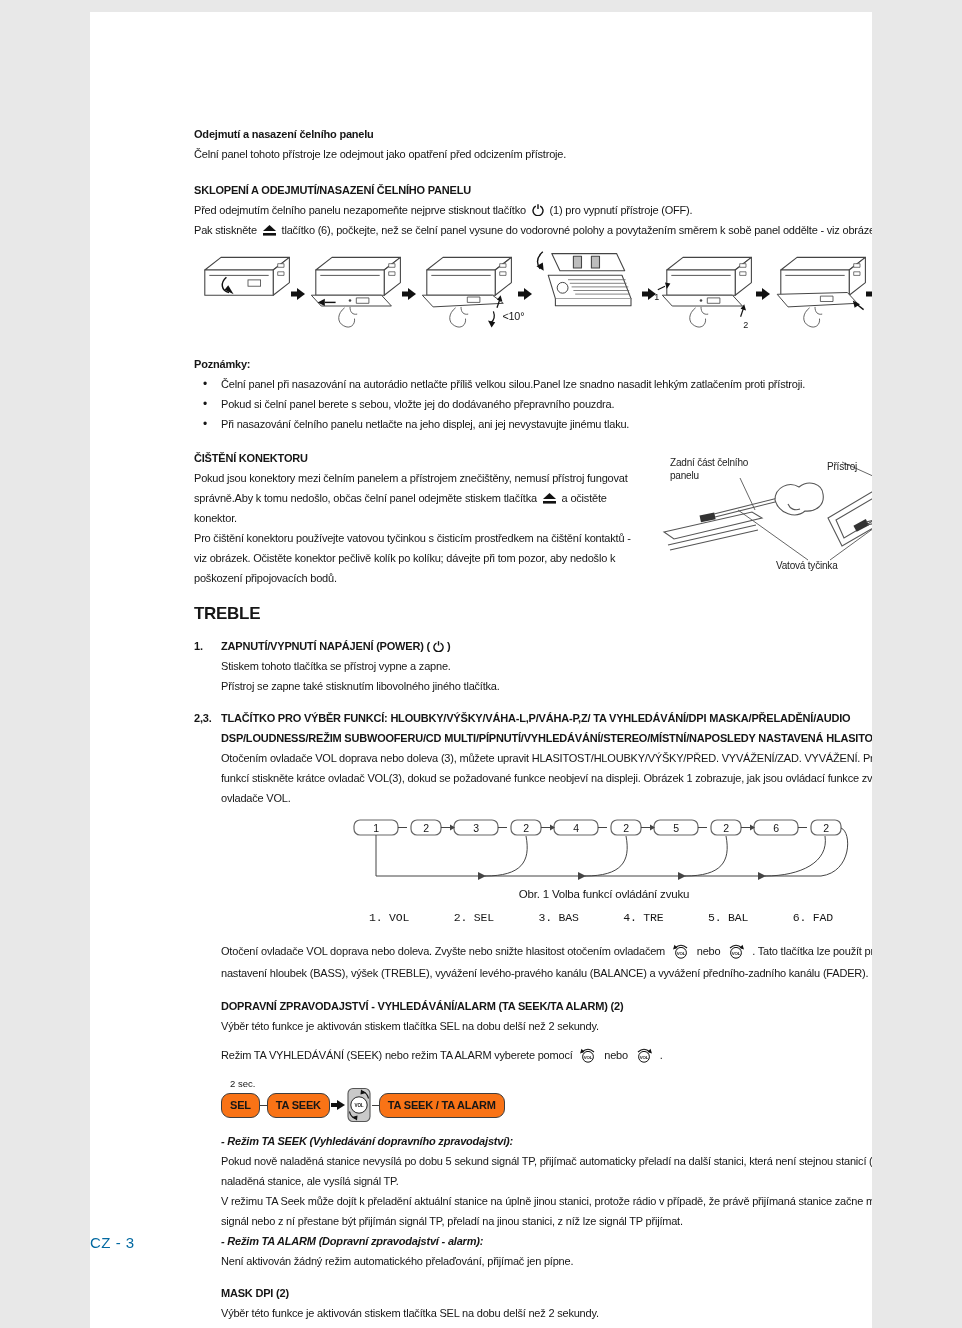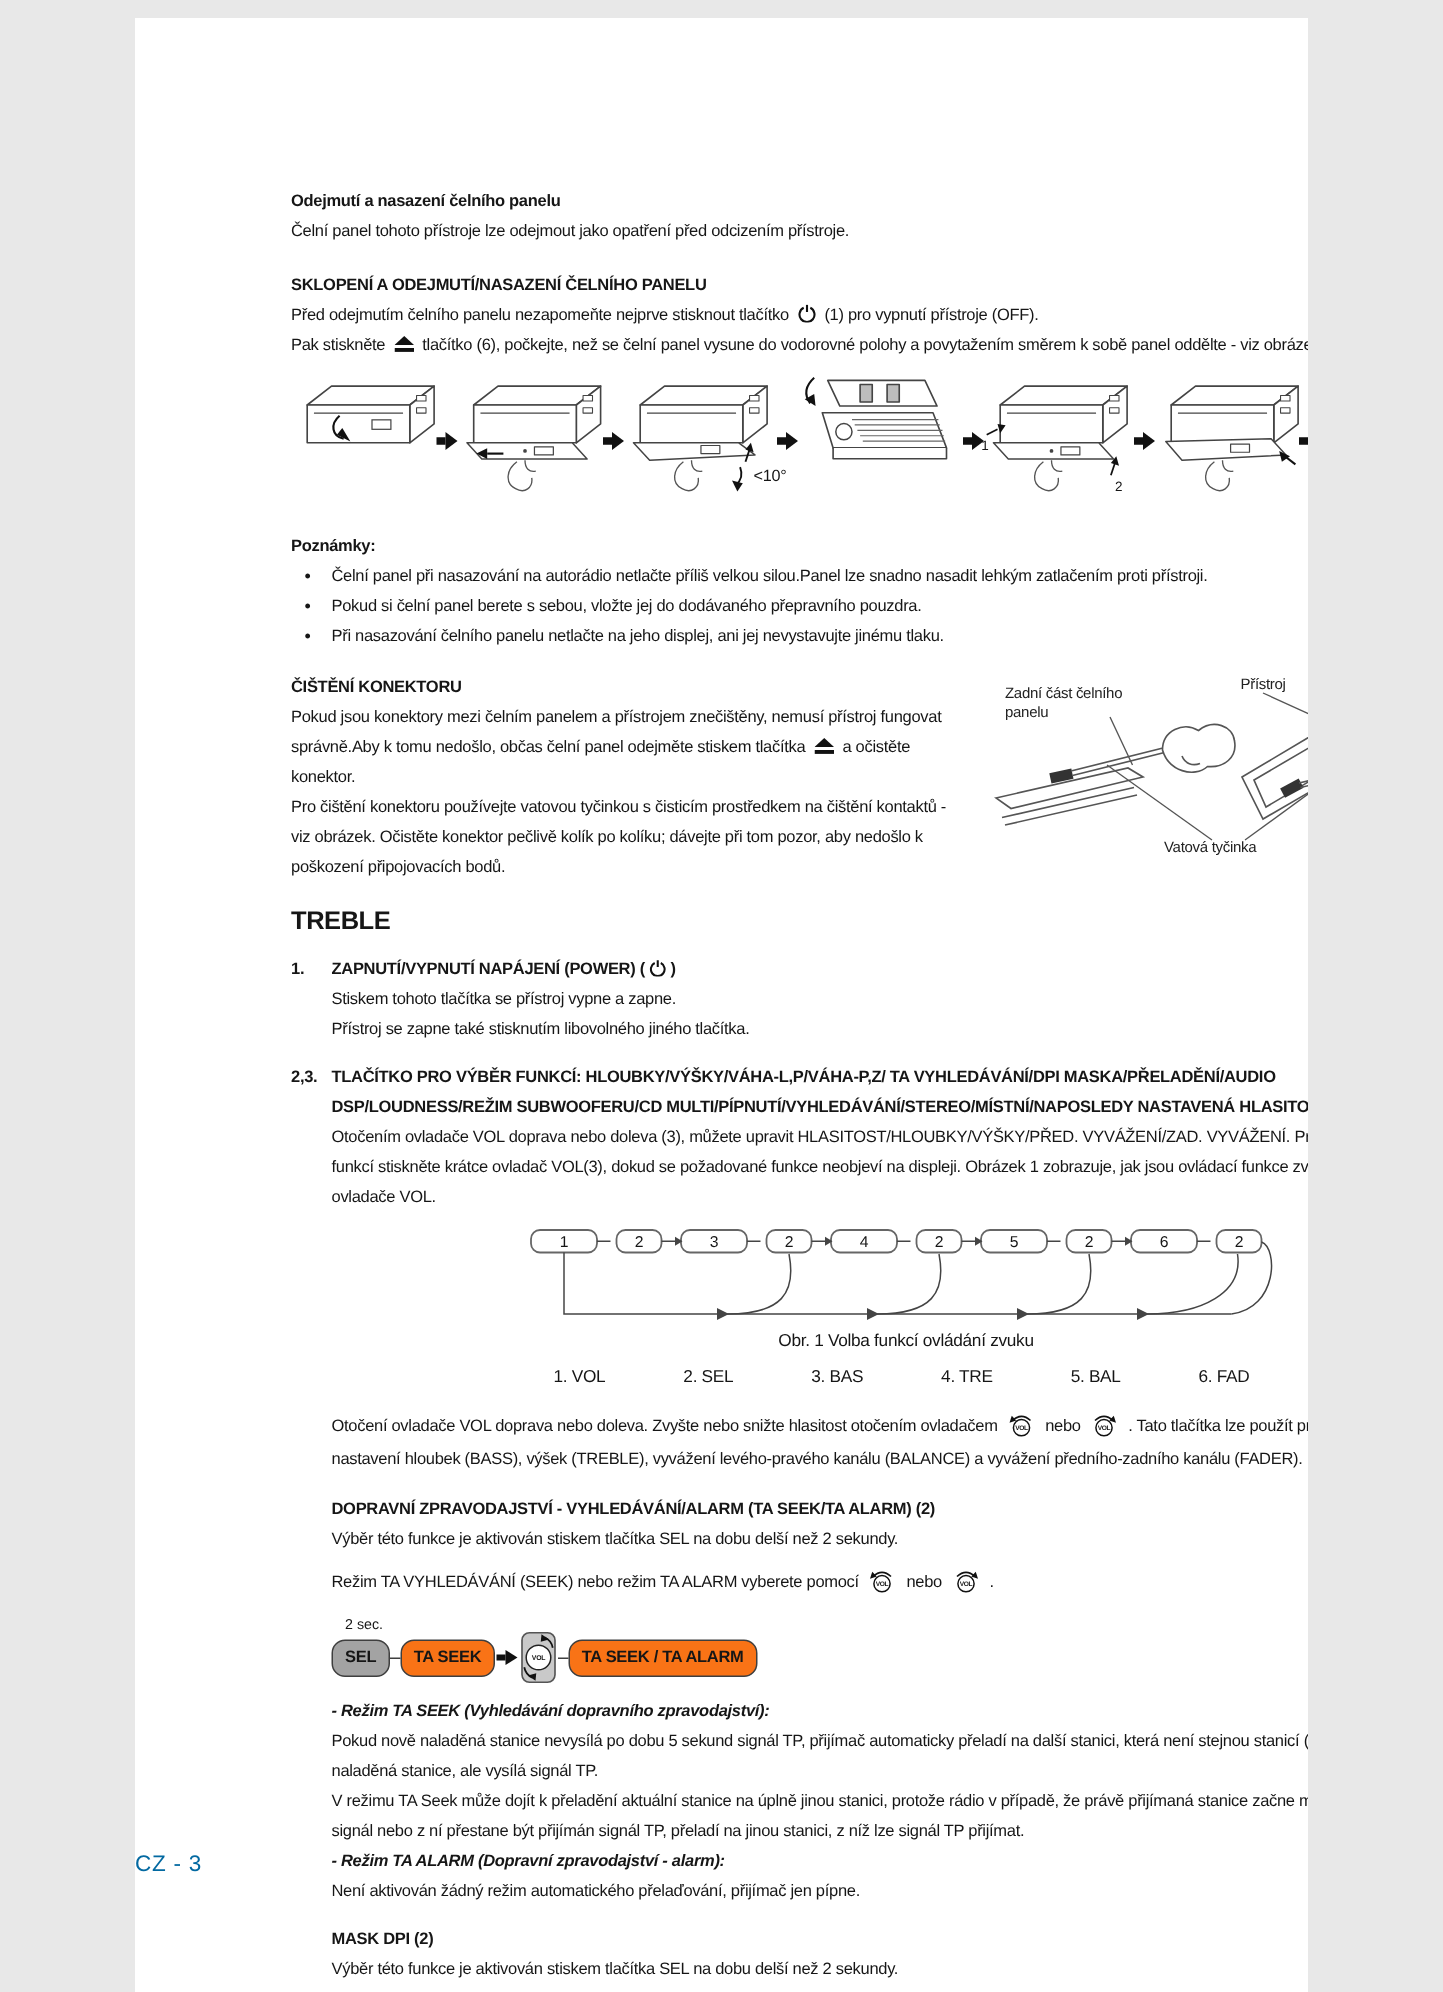--- a/index.html
+++ b/index.html
@@ -22,27 +22,27 @@
   .clean-fig{position:relative;width:300px;margin-left:14px;height:132px;}
   .fig-label{position:absolute;font-size:10px;letter-spacing:-0.2px;line-height:13px;color:#222;}
   
   .obs-title{font-weight:700;font-size:17px;letter-spacing:-0.3px;margin-top:16px;}
   .num-item{display:flex;margin-top:12px;}
   .num-col{width:27px;font-weight:700;flex:none;}
   .num-body{flex:1;}
   
   .fig1-wrap{margin-top:10px;margin-left:130px;width:506px;}
   .fig1-caption{text-align:center;margin-top:2px;font-size:11.5px;}
-  .fig1-legend{display:flex;justify-content:space-between;margin-top:4px;padding:0 24px 0 18px;font-size:11.5px;}
+  .fig1-legend{display:flex;justify-content:space-between;margin-top:4px;padding:0 24px 0 18px;font-size:11.5px;font-family:Liberation Mono, monospace;}
   
   .flow-row{position:relative;display:flex;align-items:center;padding-top:13px;margin-top:8px;}
   .sec-label{position:absolute;top:0;left:9px;font-size:9.5px;letter-spacing:0;}
   .pill{display:inline-block;border:1.4px solid #3f3f3f;border-radius:9px;padding:1px 8px 2px;
         font-weight:700;font-size:11px;background:#f97316;white-space:nowrap;letter-spacing:-0.2px;}
-  .pill.gray{background:#a3a3a3;}
+  .pill.gray{background:#f97316;}
   .dash{width:7px;height:0;border-top:1.4px solid #3f3f3f;flex:none;}
   .arrow-wrap{display:flex;align-items:center;flex:none;margin:0 1px;}
   .arrow-stem{width:6px;height:4.5px;background:#111;}
   .arrow-head{width:0;height:0;border-top:5.5px solid transparent;border-bottom:5.5px solid transparent;
               border-left:8px solid #111;}
   .footer{position:absolute;top:1222px;left:0;width:100%;text-align:left;
           font-size:15px;letter-spacing:0.5px;color:#0369a1;
           font-family:Liberation Sans, sans-serif;}
   svg{display:block;}
   svg text{font-family:"Liberation Sans",sans-serif;fill:#161616;}
@@ -238,21 +238,21 @@
         </g>
 
         <g stroke="#555" stroke-width="0.9">
           <line x1="80" y1="30" x2="95" y2="62"></line>
           <line x1="182" y1="14" x2="226" y2="34"></line>
           <line x1="148" y1="112" x2="78" y2="62"></line>
           <line x1="170" y1="112" x2="214" y2="80"></line>
         </g>
       </svg>
       <span class="fig-label" style="left:10px;top:8px;width:86px;">Zadní část čelního panelu</span>
-      <span class="fig-label" style="left:144px;top:2px;padding-left:23px;">Přístroj</span>
+      <span class="fig-label" style="left:144px;top:12px;padding-left:23px;">Přístroj</span>
       <span class="fig-label" style="left:116px;top:111px;">Vatová tyčinka</span>
     </div>
   </div>
 
   <div class="obs-title">TREBLE</div>
 
   <div class="num-item">
     <div class="num-col">1.</div>
     <div class="num-body">
       <p class="h-small">

